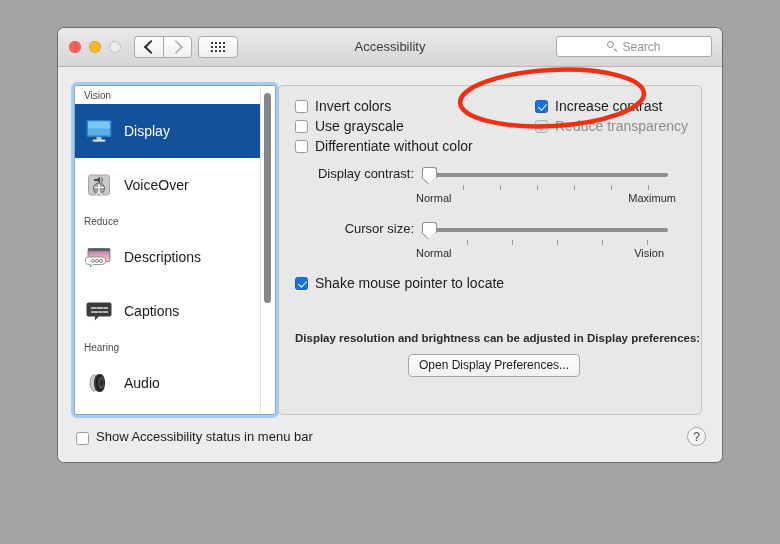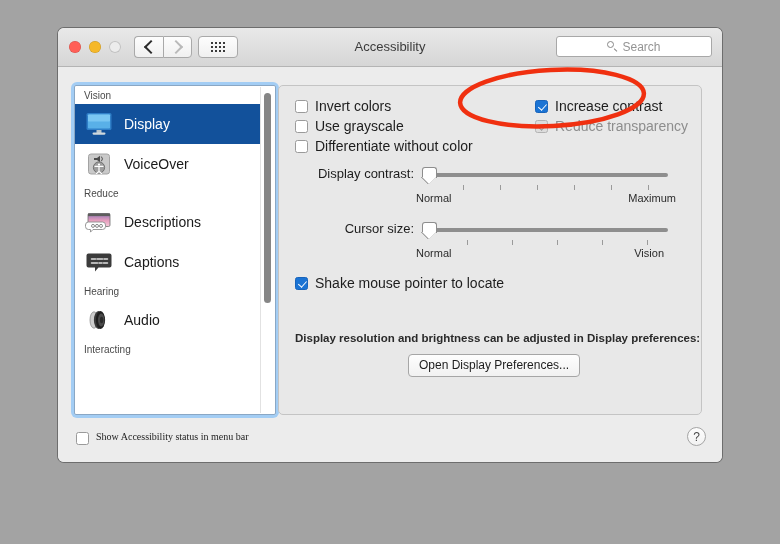--- a/index.html
+++ b/index.html
@@ -179,21 +179,21 @@
     inset: 0;
     right: 14px;
     overflow: hidden;
   }
   .sb-group {
     font-size: 10px;
     color: #4a4a4a;
     padding: 4px 8px 3px 9px;
   }
   .sb-item {
-    height: 40px;
+    height: 54px;
     display: flex;
     align-items: center;
     padding-left: 9px;
     gap: 10px;
     box-sizing: border-box;
   }
   .sb-item.selected { background: #12519b; }
   .sb-label { font-size: 14px; color: #1a1a1a; }
   .sb-item.selected .sb-label { color: #ffffff; }
   .sb-icon { width: 30px; height: 30px; flex: none; position: relative; }
@@ -358,21 +358,21 @@
 
   
   .footer-cb {
     position: absolute;
     left: 18px;
     top: 362px;
     display: flex;
     align-items: center;
     gap: 7px;
   }
-  .footer-cb .cb-label { font-size: 10px; font-family: Liberation Serif, serif; }
+  .footer-cb .cb-label { font-size: 13px; }
   .help-btn {
     position: absolute;
     right: 16px;
     top: 360px;
     width: 19px;
     height: 19px;
     border-radius: 50%;
     border: 1px solid #a5a5a5;
     background: linear-gradient(to bottom, #fdfdfd, #f2f2f2);
     color: #4a4a4a;

